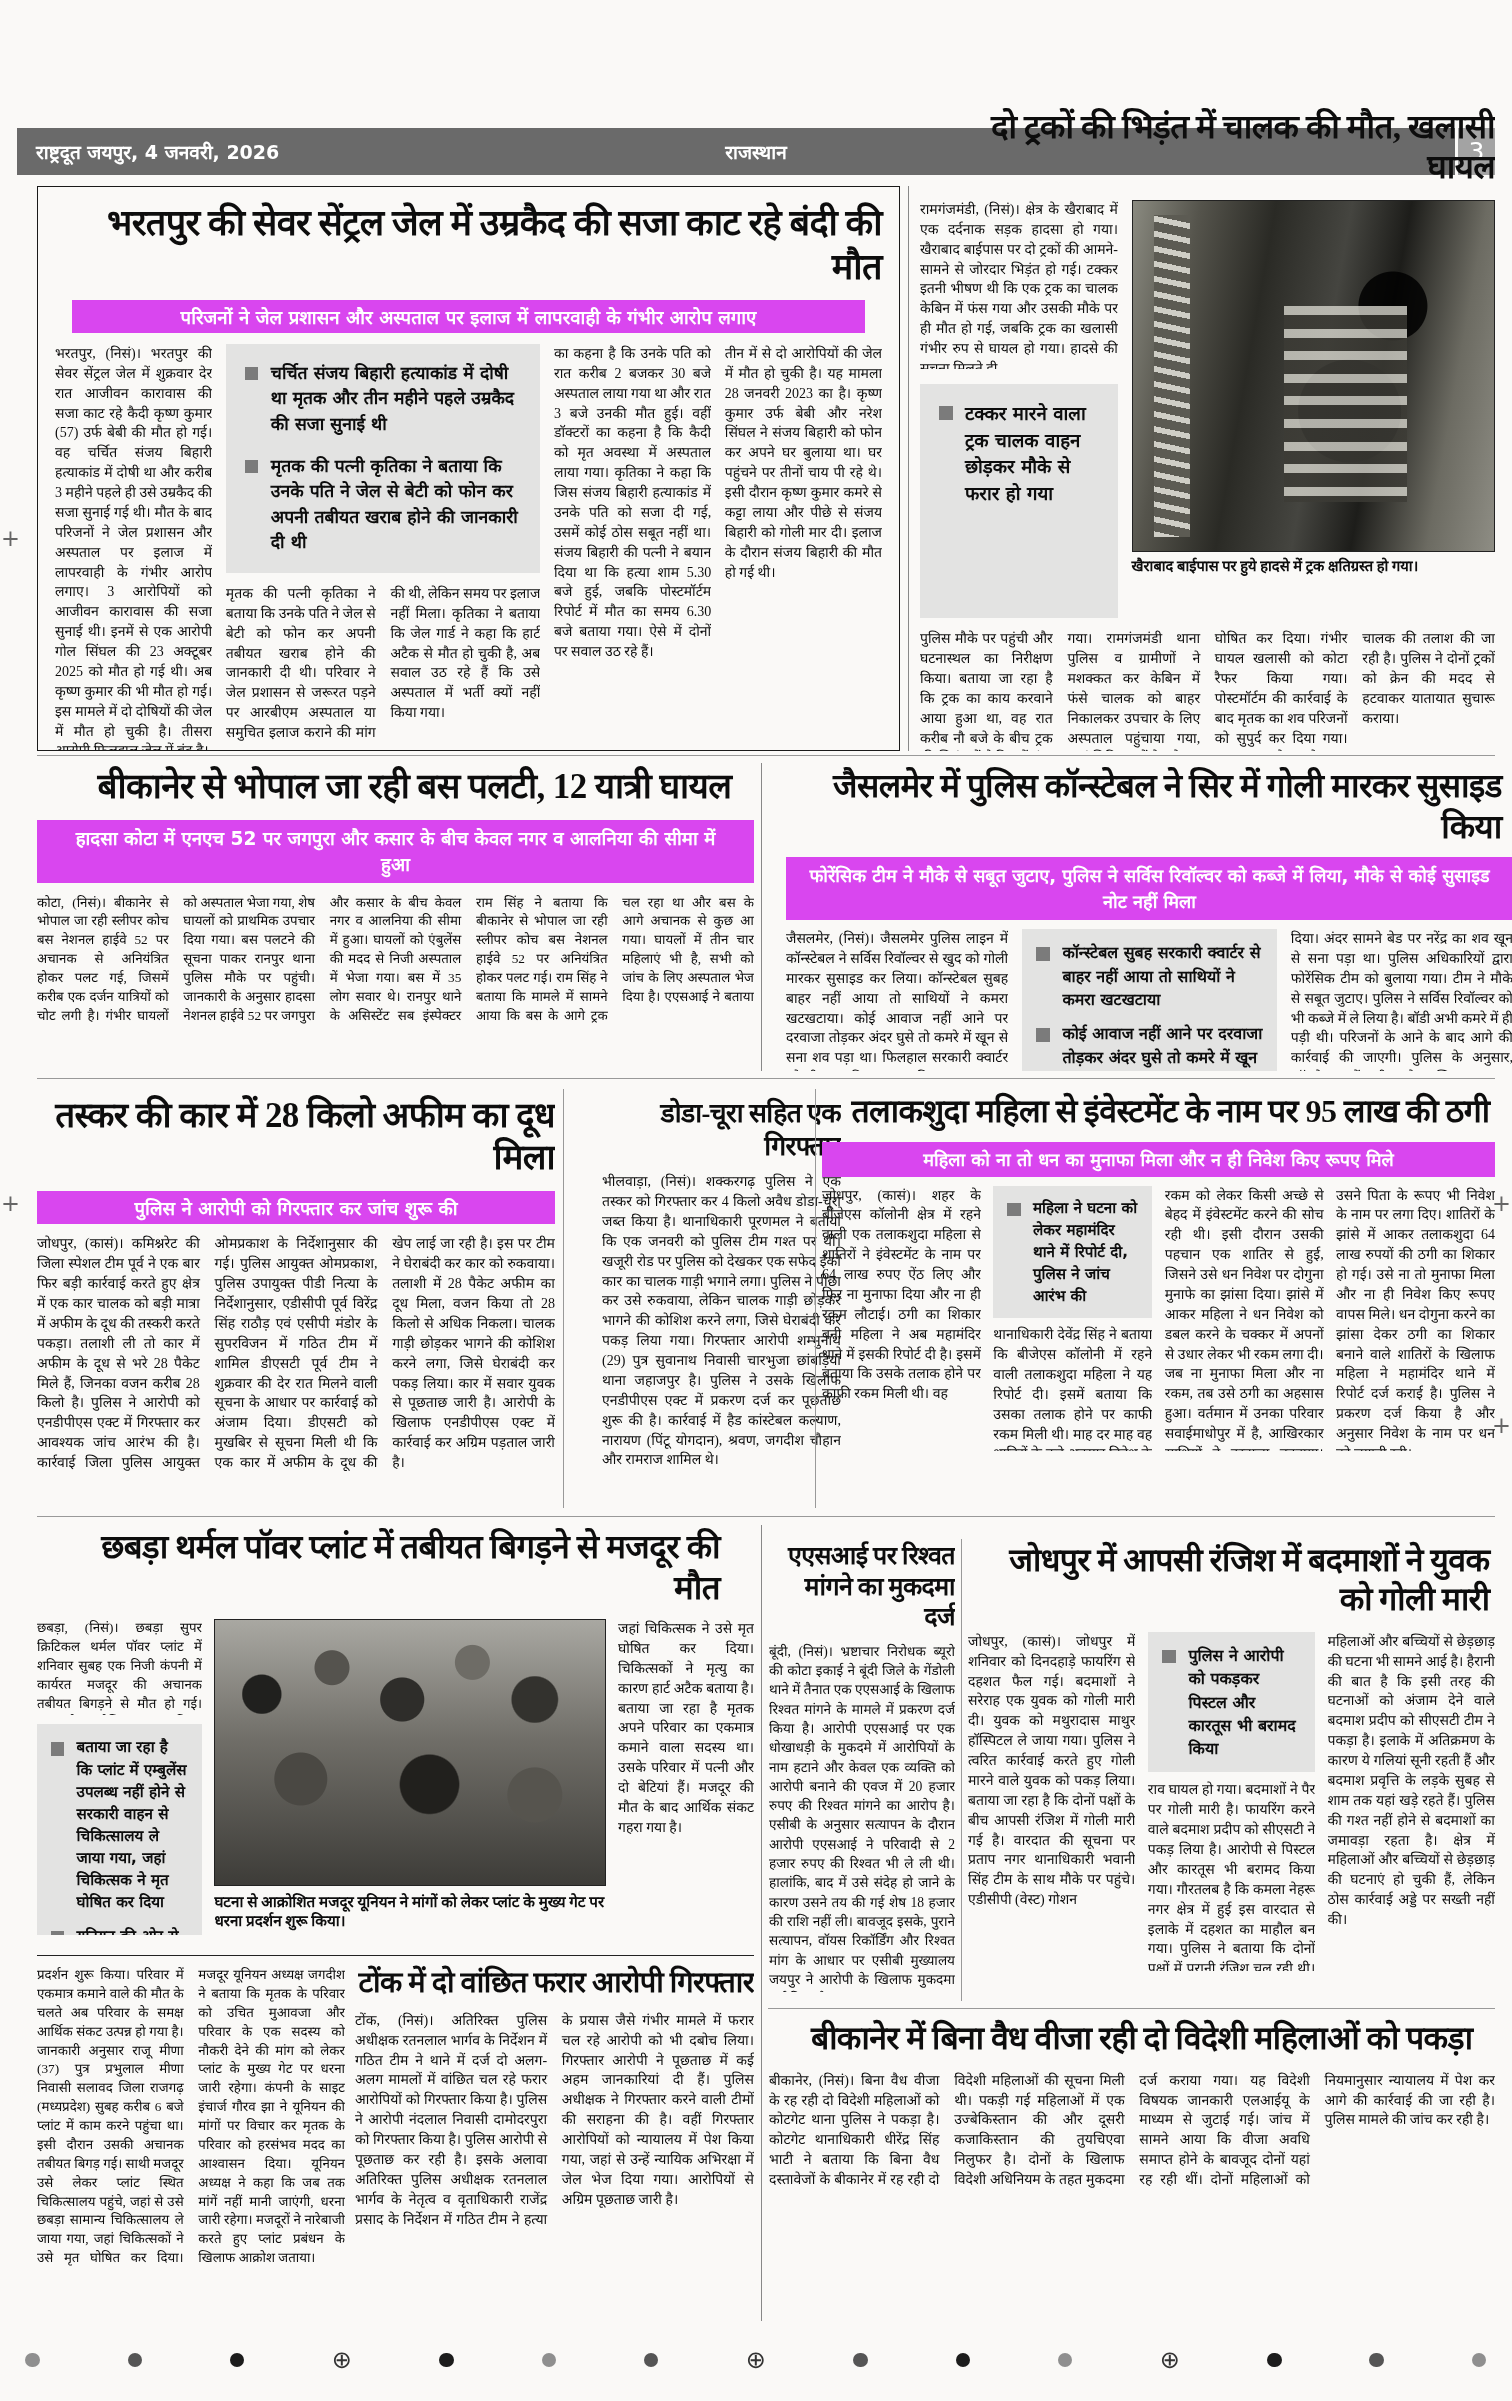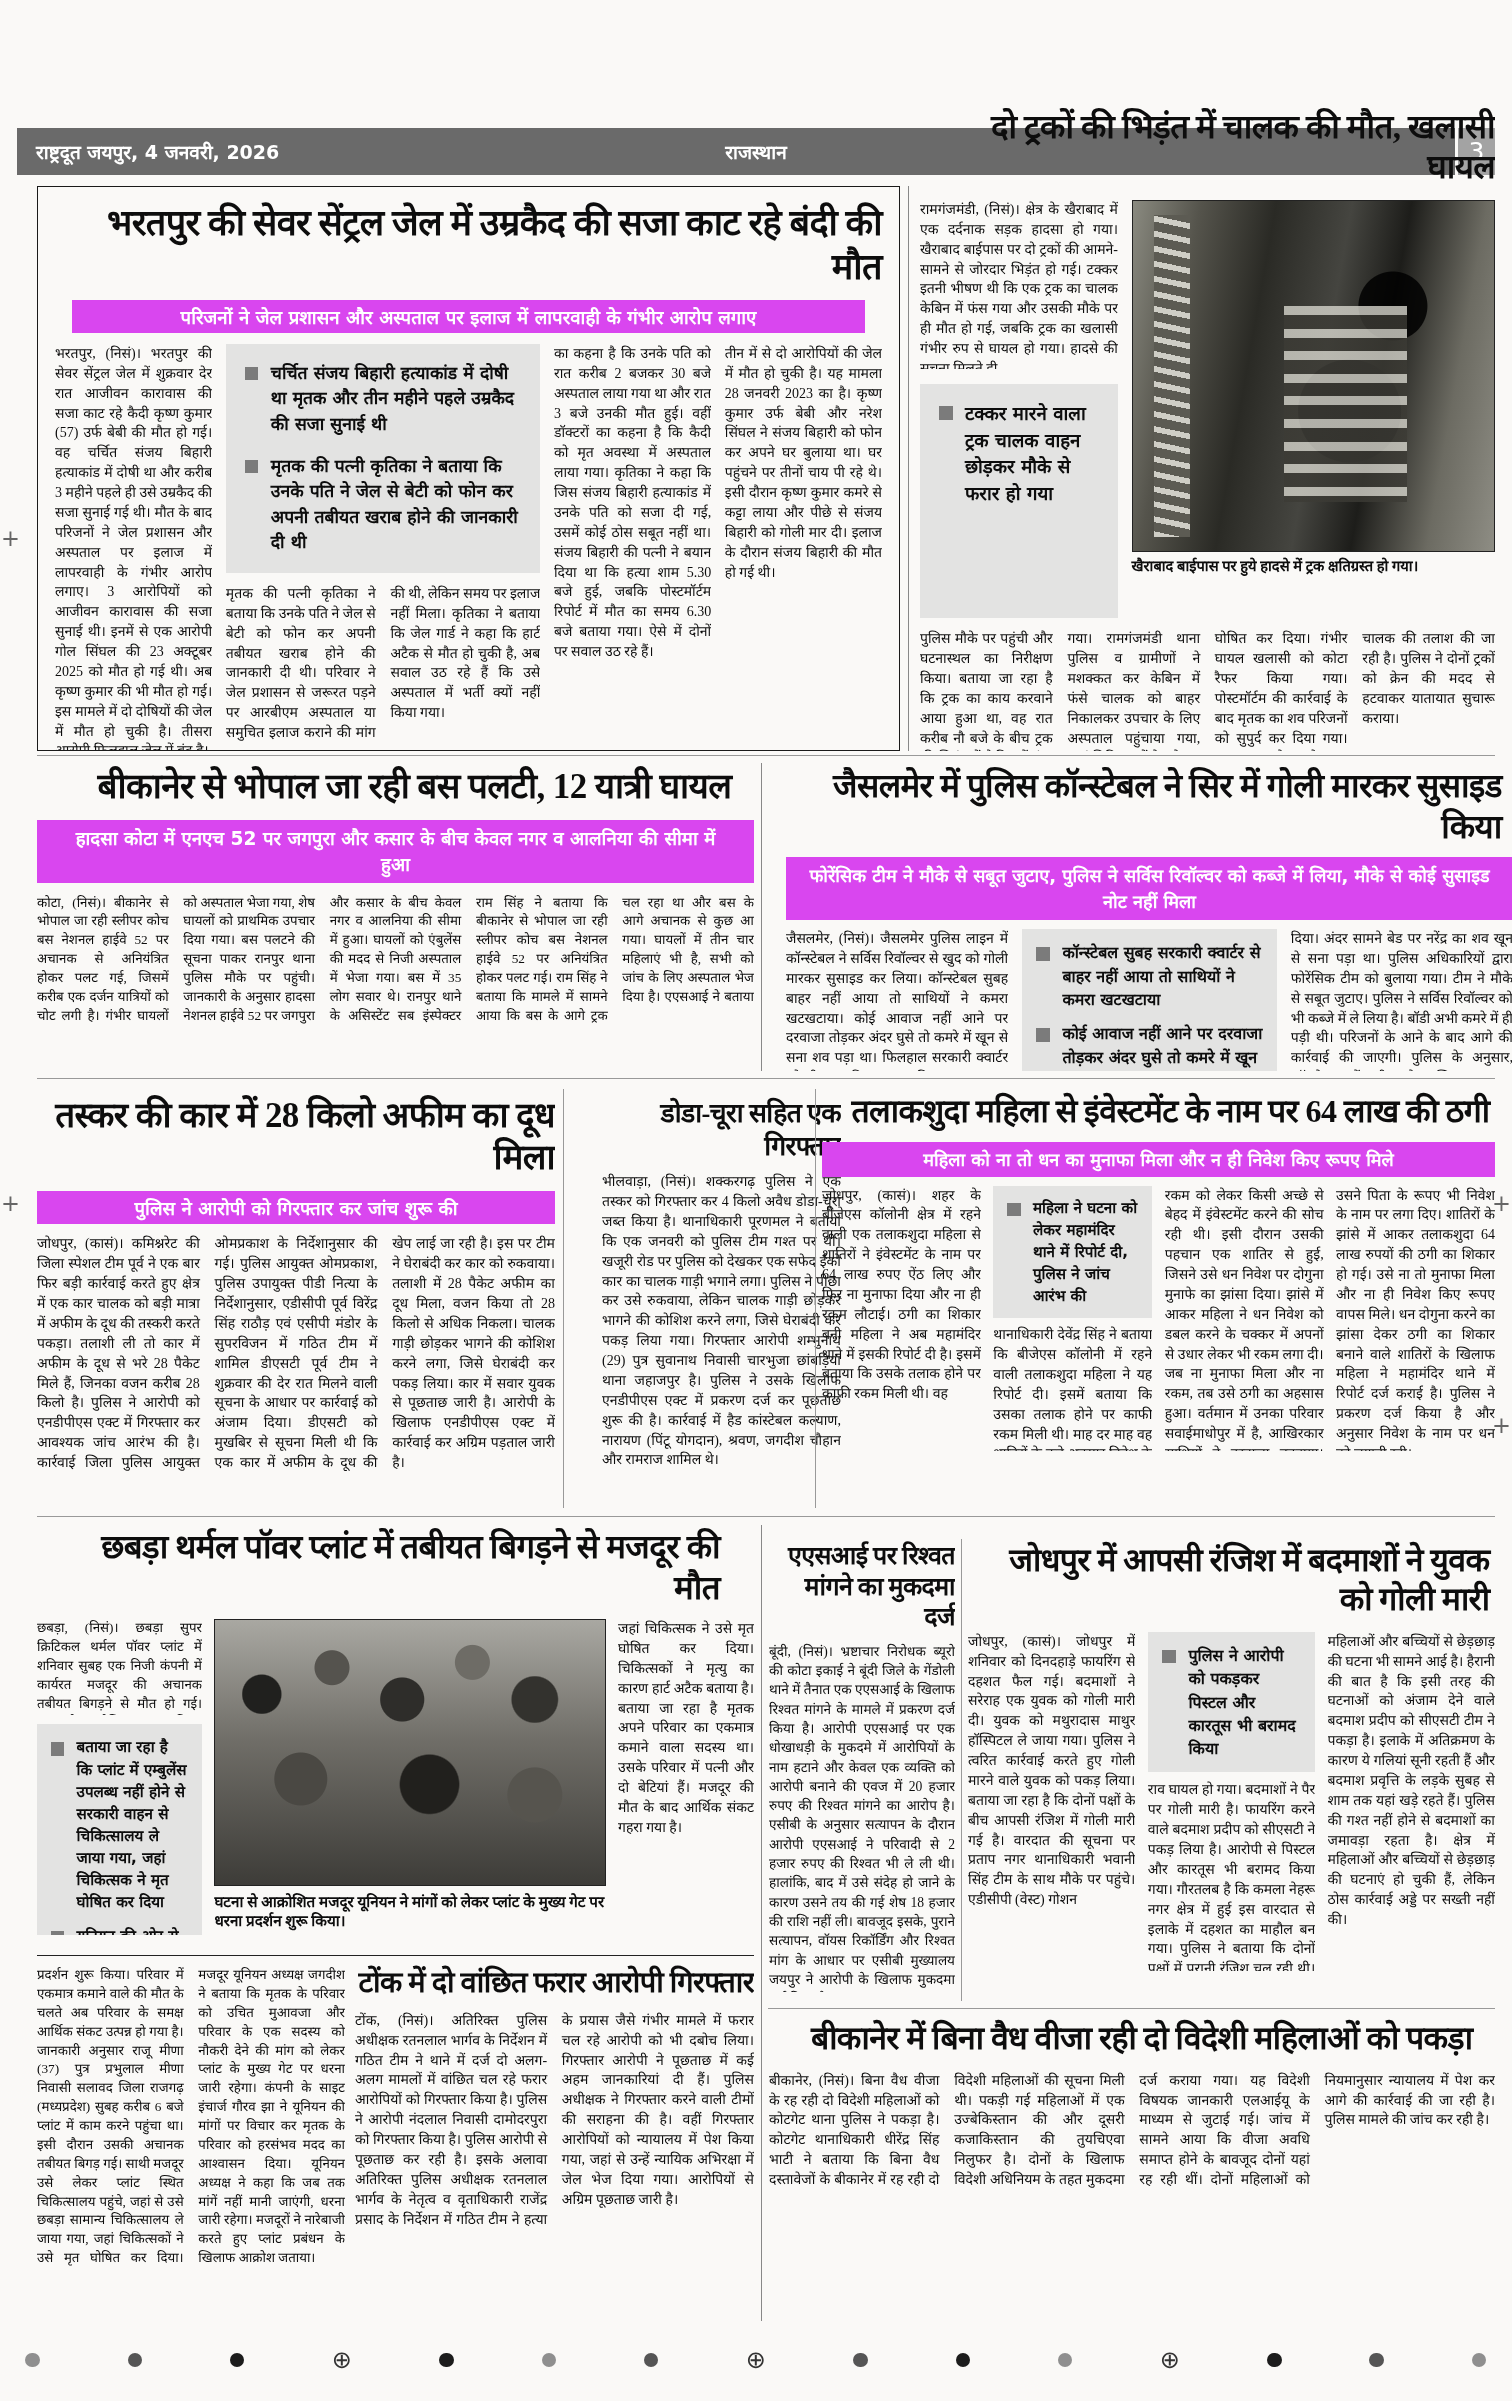--- a/index.html
+++ b/index.html
@@ -162,21 +162,21 @@
   <div class="vline" style="left:563px;top:1089px;height:419px;background:#999;width:0.6px;"></div>
 
   <section class="art" style="left:602px;top:1095px;width:239px;height:412px;">
     <h3 class="hl" style="font-size:26.5px;margin:2.3px 0 10.2px 0;">डोडा-चूरा सहित एक गिरफ्तार</h3>
     <div class="body-txt" style="height:339px;font-size:14px;">भीलवाड़ा, (निसं)। शक्करगढ़ पुलिस ने एक तस्कर को गिरफ्तार कर 4 किलो अवैध डोडा-चूरा जब्त किया है। थानाधिकारी पूरणमल ने बताया कि एक जनवरी को पुलिस टीम गश्त पर थी। खजूरी रोड पर पुलिस को देखकर एक सफेद ईको कार का चालक गाड़ी भगाने लगा। पुलिस ने पीछा कर उसे रुकवाया, लेकिन चालक गाड़ी छोड़कर भागने की कोशिश करने लगा, जिसे घेराबंदी कर पकड़ लिया गया। गिरफ्तार आरोपी शम्भुनाथ (29) पुत्र सुवानाथ निवासी चारभुजा छांबड़िया थाना जहाजपुर है। पुलिस ने उसके खिलाफ एनडीपीएस एक्ट में प्रकरण दर्ज कर पूछताछ शुरू की है। कार्रवाई में हैड कांस्टेबल कल्याण, नारायण (पिंटू योगदान), श्रवण, जगदीश चौहान और रामराज शामिल थे।</div>
   </section>
 
   <div class="vline" style="left:815px;top:1089px;height:419px;background:#999;width:0.6px;"></div>
 
   <section class="art" style="left:822px;top:1089px;width:673px;height:419px;">
-    <h2 class="hl" style="font-size:32px;margin:3.4px 5.6px 10.2px 5.6px;">तलाकशुदा महिला से इंवेस्टमेंट के नाम पर 64 लाख की ठगी</h2>
+    <h2 class="hl" style="font-size:32px;margin:3.4px 5.6px 10.2px 5.6px;">तलाकशुदा महिला से इंवेस्टमेंट के नाम पर 95 लाख की ठगी</h2>
     <div class="graybar" style="height:35px;font-size:18px;">महिला को ना तो धन का मुनाफा मिला और न ही निवेश किए रूपए मिले</div>
     <div style="display:flex;gap:12.4px;margin-top:9px;height:265px;overflow:hidden;">
       <div class="body-txt" style="flex:1;">जोधपुर, (कासं)। शहर के बीजेएस कॉलोनी क्षेत्र में रहने वाली एक तलाकशुदा महिला से शातिरों ने इंवेस्टमेंट के नाम पर 64 लाख रुपए ऐंठ लिए और फिर ना मुनाफा दिया और ना ही रकम लौटाई। ठगी का शिकार बनी महिला ने अब महामंदिर थाने में इसकी रिपोर्ट दी है। इसमें बताया कि उसके तलाक होने पर काफी रकम मिली थी। वह</div>
       <div style="flex:1;overflow:hidden;">
         <div class="bullet-box" style="font-size:15.2px;padding:11.3px 13.6px;">
           <div class="bullet">
               <span class="sq"></span>
               <span>महिला ने घटना को लेकर महामंदिर थाने में रिपोर्ट दी, पुलिस ने जांच आरंभ की</span>
             </div>
         </div>

